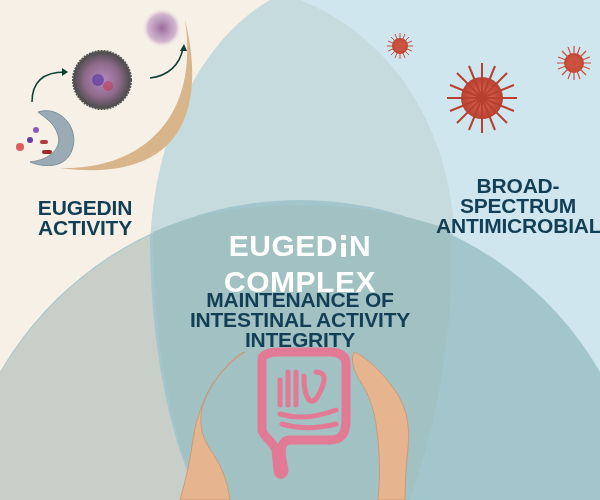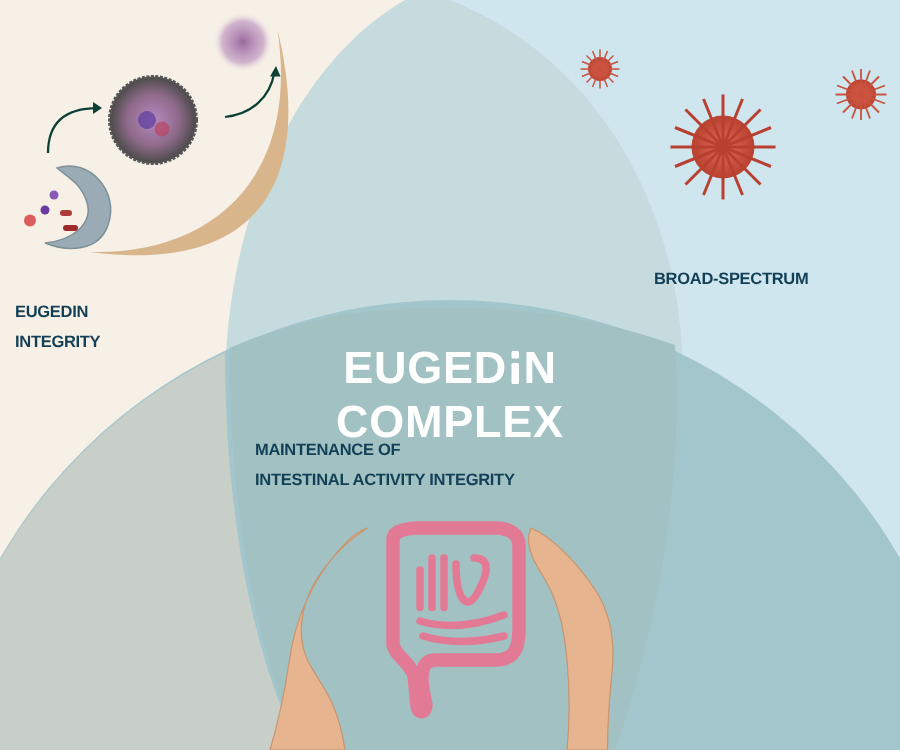--- a/index.html
+++ b/index.html
@@ -1,19 +1,19 @@
 <!DOCTYPE html>
 <html><head>
   <meta charset="utf-8">
   <style>
     html, body { margin: 0; padding: 0; }
     body { width: 600px; height: 500px; overflow: hidden; position: relative; font-family: "Liberation Sans", sans-serif; }
     .stage { position: absolute; left: 0; top: 0; width: 600px; height: 500px; overflow: hidden; }
     svg.venn { position: absolute; left: 0; top: 0; }
-    .label { position: absolute; color: #123f55; font-weight: 700; font-size: 11px; line-height: 20px; letter-spacing: -0.2px; }
+    .label { position: absolute; text-align: center; color: #123f55; font-weight: 700; font-size: 21px; line-height: 20px; letter-spacing: -0.2px; }
     .title { position: absolute; left: 150px; top: 228px; width: 300px; text-align: center; color: #ffffff; font-weight: 700; font-size: 30px; letter-spacing: 0.5px; line-height: 36px; }
     .title .dot-i { display: inline-block; position: relative; width: 7px; height: 22px; margin: 0 2px; vertical-align: -1px; }
     .title .dot-i::before { content: ""; position: absolute; left: 1px; top: 0; width: 5px; height: 5px; background: #fff; border-radius: 1px; }
     .title .dot-i::after { content: ""; position: absolute; left: 1px; top: 8px; width: 5px; height: 14px; background: #fff; border-radius: 1px; }
     .hidden-text { position: absolute; width: 1px; height: 1px; overflow: hidden; clip: rect(0 0 0 0); }
   </style>
 </head>
 <body>
 
 <div class="stage">
@@ -133,24 +133,25 @@
     </g>
   </svg>
 
   <div class="title">
     <span>EUGED</span><span class="dot-i"></span><span>N COMPLEX</span>
     <span class="hidden-text">EUGEDIN COMPLEX</span>
   </div>
 
   <div class="label" style="left:10px; top:198px; width:150px;">
     <div>EUGEDIN</div>
-    <div>INTEGRITY</div>
+    <div>ACTIVITY</div>
   </div>
 
   <div class="label" style="left:436px; top:176px; width:164px;">
     <div>BROAD-SPECTRUM</div>
+    <div>ANTIMICROBIAL</div>
   </div>
 
   <div class="label" style="left:170px; top:290px; width:260px;">
     <div>MAINTENANCE OF</div>
     <div>INTESTINAL ACTIVITY INTEGRITY</div>
   </div>
 </div>
 
 </body></html>

